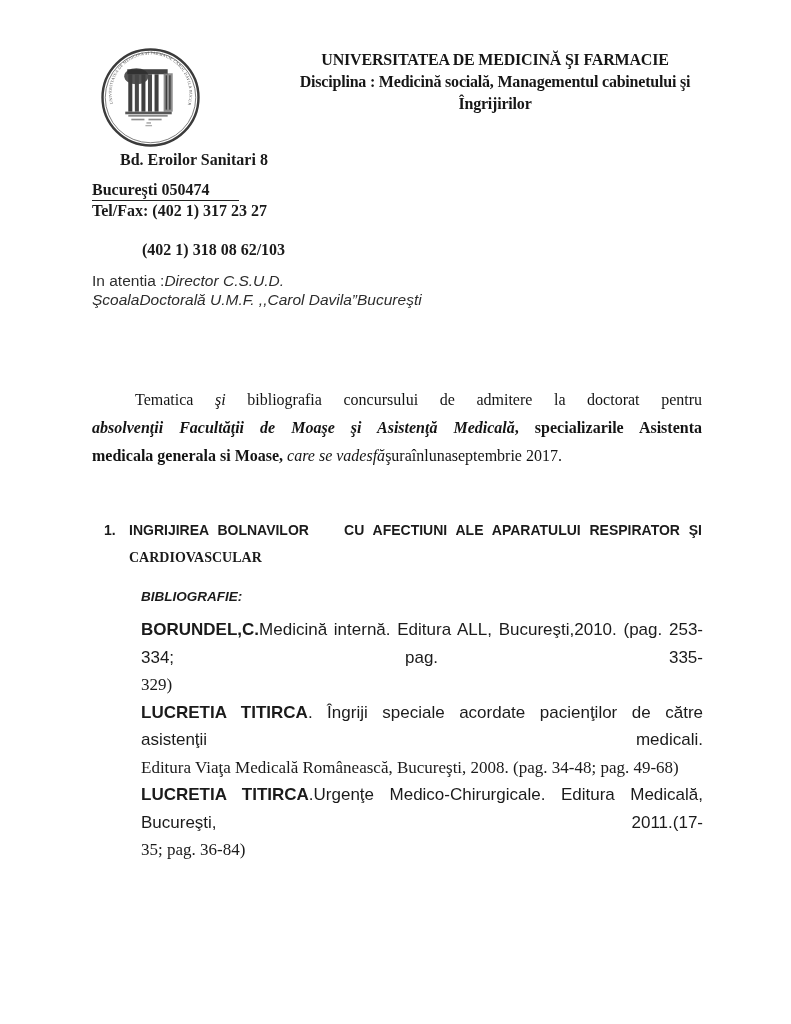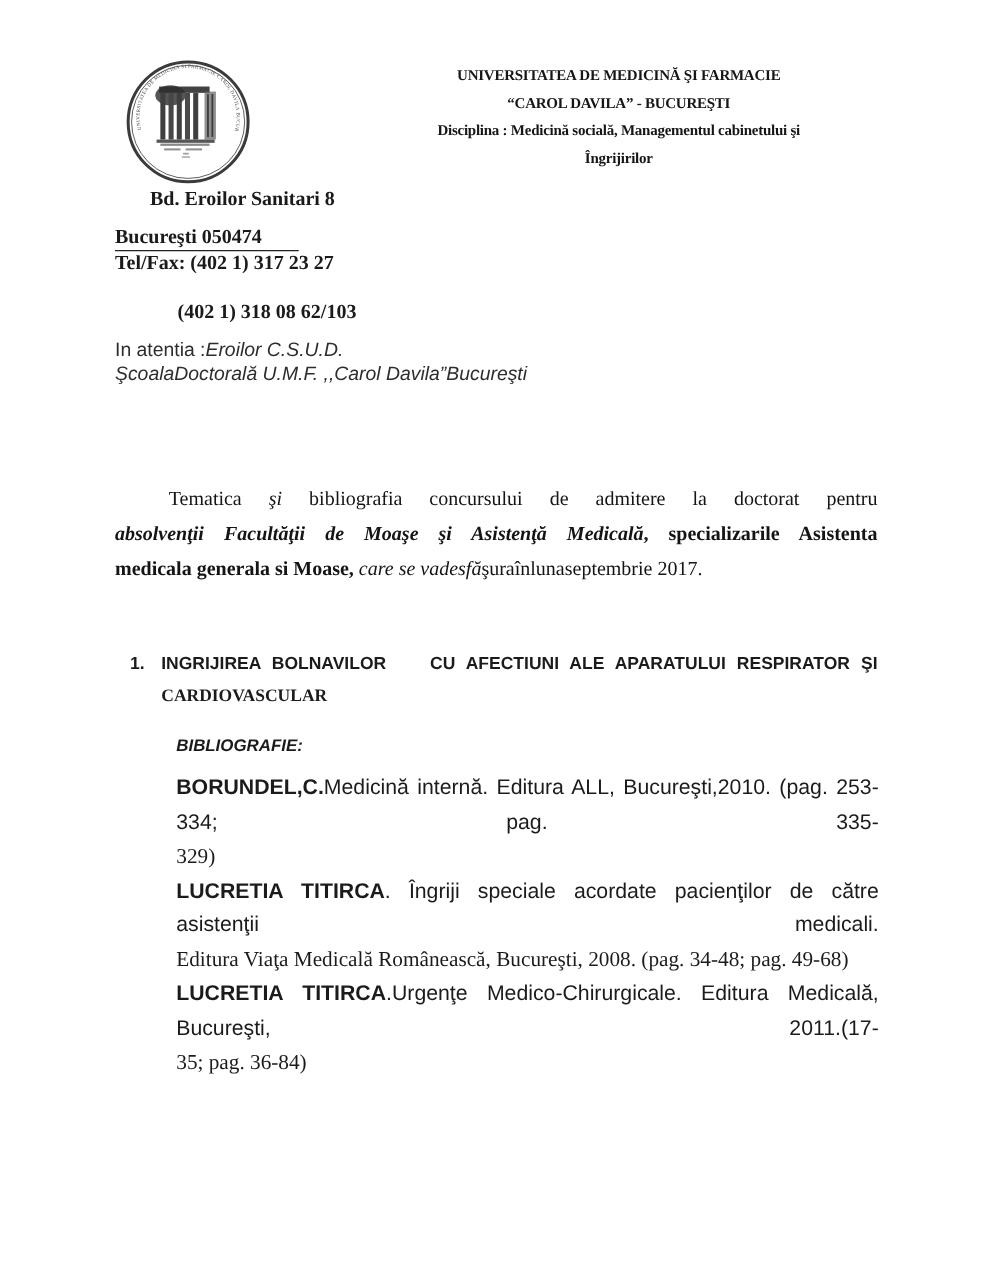--- a/index.html
+++ b/index.html
@@ -6,21 +6,21 @@
   .page{
     position:relative;width:791px;height:1024px;background:#ffffff;
     margin:0 auto;overflow:hidden;color:#1d1d1d;
     font-family:"Liberation Serif","DejaVu Serif",serif;
   }
   
   .seal{position:absolute;left:100px;top:47px;width:101px;height:101px;}
   
   .header-block{
     position:absolute;left:258px;top:49px;width:474px;
-    text-align:center;font-weight:700;font-size:12px;line-height:22px;
+    text-align:center;font-weight:700;font-size:16px;line-height:22px;
     letter-spacing:-0.2px;color:#161616;
     font-family:"Liberation Serif","DejaVu Serif",serif;
   }
   
   .address-block{
     position:absolute;left:92px;top:150px;
     font-weight:700;font-size:16px;line-height:19px;color:#1a1a1a;
     font-family:"Liberation Serif","DejaVu Serif",serif;
   }
   .addr-line1{margin-bottom:11px;margin-left:28px;}
@@ -94,36 +94,35 @@
         <rect x="31" y="71" width="13" height="1.6" fill="#7a7a7a" opacity="0.85"></rect>
         <rect x="48" y="71" width="13" height="1.6" fill="#7a7a7a" opacity="0.85"></rect>
         <rect x="46" y="74.5" width="4.5" height="1.4" fill="#8a8a8a" opacity="0.8"></rect>
         <rect x="45" y="77.2" width="6.5" height="1.3" fill="#9a9a9a" opacity="0.8"></rect>
       </g>
     </svg>
   </div>
 
   <div class="header-block">
     <div>UNIVERSITATEA DE MEDICINĂ ŞI FARMACIE</div>
-    <div>“CAROL DAVILA” - BUCUREŞTI</div>
     <div>Disciplina : Medicină socială, Managementul cabinetului şi</div>
     <div>Îngrijirilor</div>
   </div>
 
   <div class="address-block">
     <div class="addr-line1">Bd. Eroilor Sanitari 8</div>
     <div>
       <span class="addr-underlined">Bucureşti 050474</span>
     </div>
     <div>Tel/Fax: (402 1) 317 23 27</div>
     <div class="addr-line4">(402 1) 318 08 62/103</div>
   </div>
 
   <div class="attention-block">
-    <div><span>In atentia :</span><span class="it">Eroilor C.S.U.D.</span></div>
+    <div><span>In atentia :</span><span class="it">Director C.S.U.D.</span></div>
     <div class="it">ŞcoalaDoctorală U.M.F. ,,Carol Davila”Bucureşti</div>
   </div>
 
   <div class="paragraph-block">
     <div class="jline indent"><span>Tematica </span><span class="it">şi</span><span> bibliografia concursului de admitere la doctorat pentru</span></div>
     <div class="jline"><span class="bi">absolvenţii Facultăţii de Moaşe şi Asistenţă Medicală</span><span class="b">, specializarile Asistenta</span></div>
     <div class="plainline"><span class="b">medicala generala si Moase, </span><span class="it">care se vadesfă</span><span>şuraînlunaseptembrie 2017.</span></div>
   </div>
 
   <div class="topic-block">

